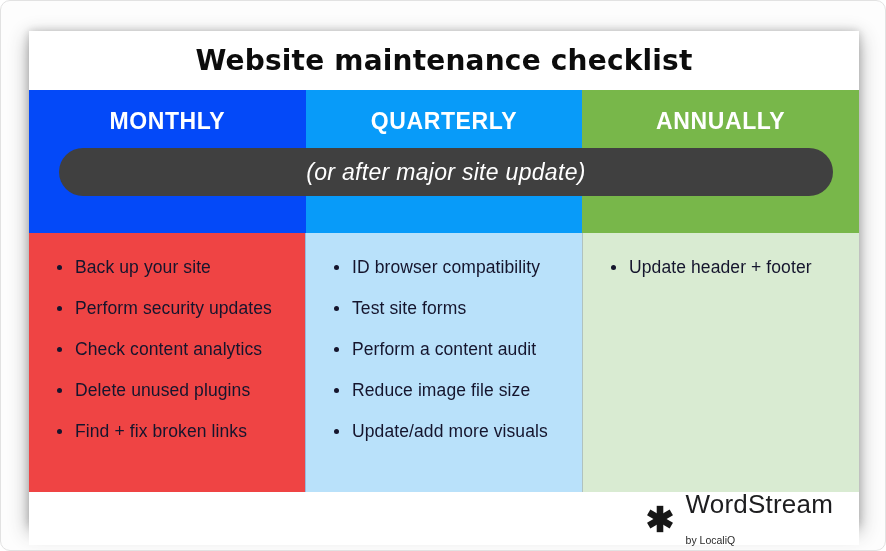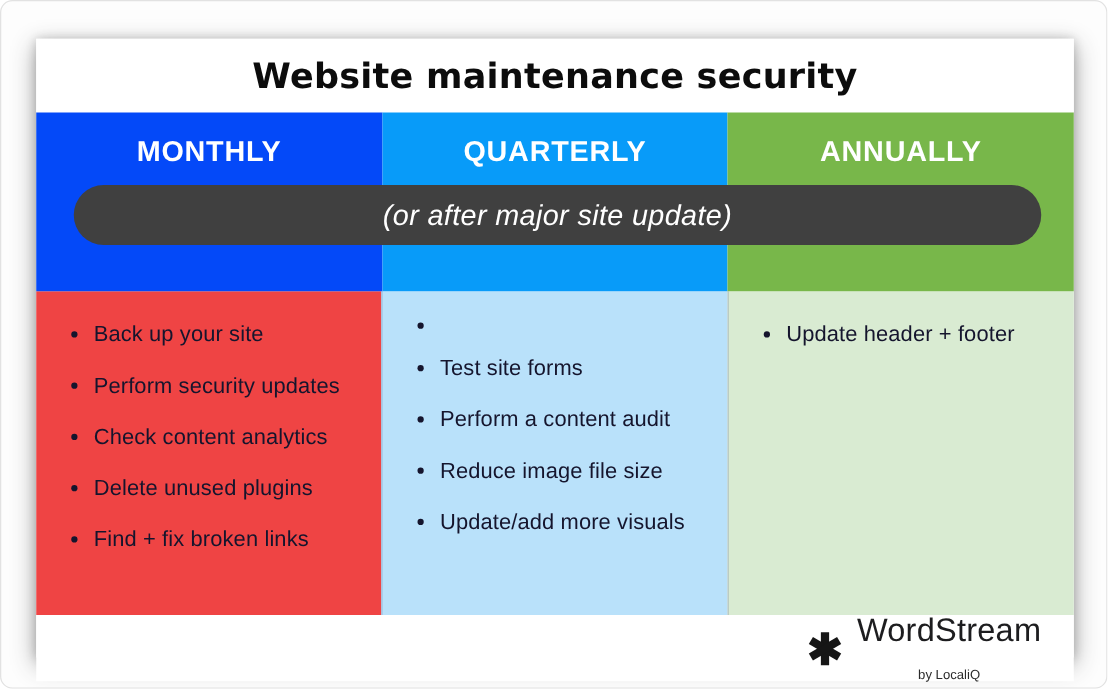--- a/index.html
+++ b/index.html
@@ -64,32 +64,32 @@
   .dot {
     width:5px; height:5px; border-radius:50%;
     background:#15152d; margin-right:13px; flex:none;
   }
   .footer-band {
     height:53px; flex:none; background:#ffffff;
     display:flex; align-items:center; justify-content:flex-end;
     padding-right:26px; box-sizing:border-box; gap:9px;
   }
   .logo-mark { width:34px; height:34px; flex:none; display:flex; align-items:center; justify-content:center; }
-  .brand-block { display:flex; flex-direction:column; align-items:center; }
+  .brand-block { display:flex; flex-direction:column; align-items:flex-start; }
   .brand { font-size:26px; font-weight:500; color:#1d1d1f; line-height:25px; letter-spacing:.2px; }
   .byline { font-size:10.5px; font-weight:500; color:#2b2b2b; margin-top:17px; }
 </style>
 </head>
 <body>
 
 <div class="frame">
   <div class="card">
 
     <div class="title-band">
-      <div class="title">Website maintenance security</div>
+      <div class="title">Website maintenance checklist</div>
     </div>
 
     <div class="header-band">
       <div class="hcol" style="background-color: rgb(4, 73, 248);">
         <div class="hlabel">MONTHLY</div>
       </div>
       <div class="hcol" style="background-color: rgb(8, 155, 249);">
         <div class="hlabel">QUARTERLY</div>
       </div>
       <div class="hcol" style="background-color: rgb(120, 183, 74);">
@@ -122,20 +122,21 @@
           <li>
               <span class="dot"></span>
               <span>Find + fix broken links</span>
             </li>
         </ul>
       </div>
       <div class="bcol" style="background-color: rgb(185, 225, 250);">
         <ul class="items">
           <li>
               <span class="dot"></span>
+              <span>ID browser compatibility</span>
             </li>
           <li>
               <span class="dot"></span>
               <span>Test site forms</span>
             </li>
           <li>
               <span class="dot"></span>
               <span>Perform a content audit</span>
             </li>
           <li>

